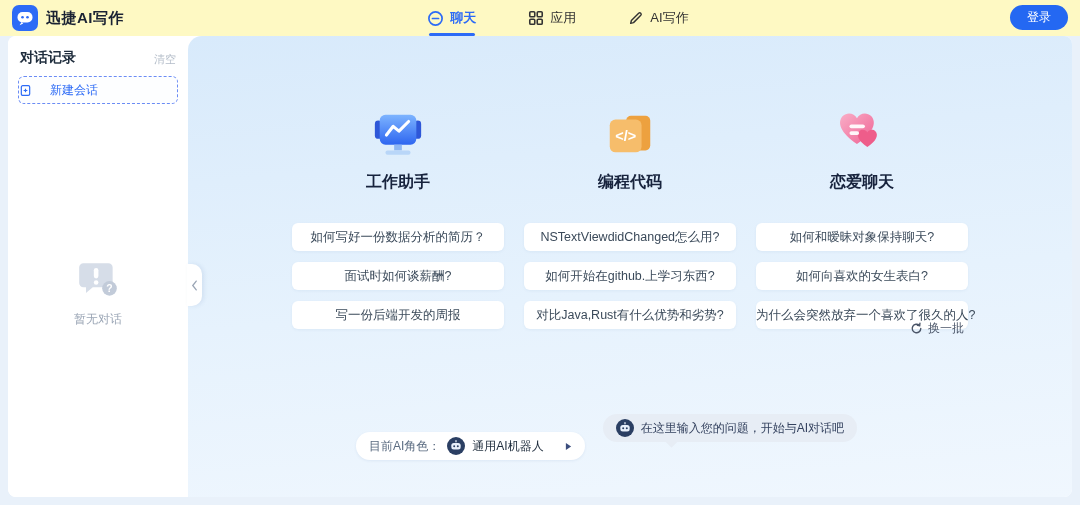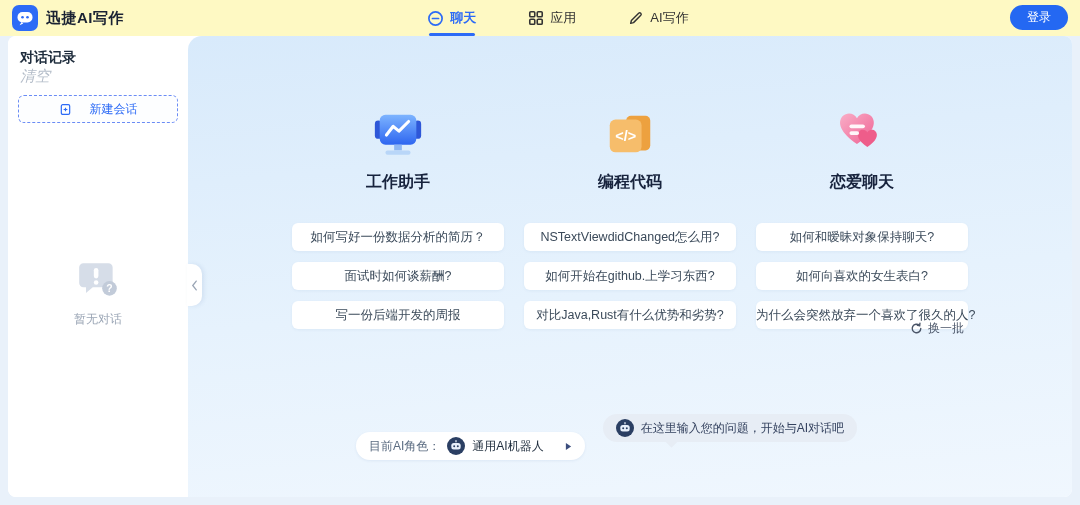--- a/index.html
+++ b/index.html
@@ -25,26 +25,26 @@
   .login-btn {
     position:absolute; right:12px; top:5px; height:25px; padding:8px 17px;
     background:#2468f2; color:#fff; font-size:12px; border:none; border-radius:13px;
     display:flex; align-items:center; cursor:pointer; font-family:inherit;
   }
   
   .content { position:absolute; top:36px; left:8px; right:8px; bottom:8px; }
   .panel { width:100%; height:100%; background:#fff; border-radius:8px; display:flex; overflow:hidden; }
   
   .sidebar { width:180px; flex:none; background:#fff; position:relative; }
-  .sb-head { display:flex; justify-content:space-between; align-items:flex-start; padding:13px 12px 9px 12px;flex-direction:column; }
+  .sb-head { display:flex; justify-content:space-between; align-items:flex-end; padding:13px 12px 9px 12px; }
   .sb-title { font-size:14px; font-weight:bold; color:#1f2d3d; }
-  .sb-clear { font-size:15px; color:#b4bdc9; cursor:pointer;font-style:italic; }
+  .sb-clear { font-size:11px; color:#b4bdc9; cursor:pointer; }
   .new-chat {
     margin:0 10px; height:28px; border:1px dashed #6b8cf5; border-radius:6px;
-    display:flex; align-items:center; justify-content:center; gap:18px;
+    display:flex; align-items:center; gap:18px;
     color:#2d6bf6; font-size:12px; cursor:pointer; background:#fdfeff;
   }
   .sb-empty { position:absolute; top:222px; left:0; right:0; display:flex; flex-direction:column; align-items:center; gap:7px; }
   .sb-empty-text { font-size:12px; color:#9aa5b5; }
   
   .main {
     flex:1; position:relative;
     background:linear-gradient(175deg,#d8eafb 0%,#e6f2fd 55%,#f0f7fe 100%);
     border-top-left-radius:14px;
   }

